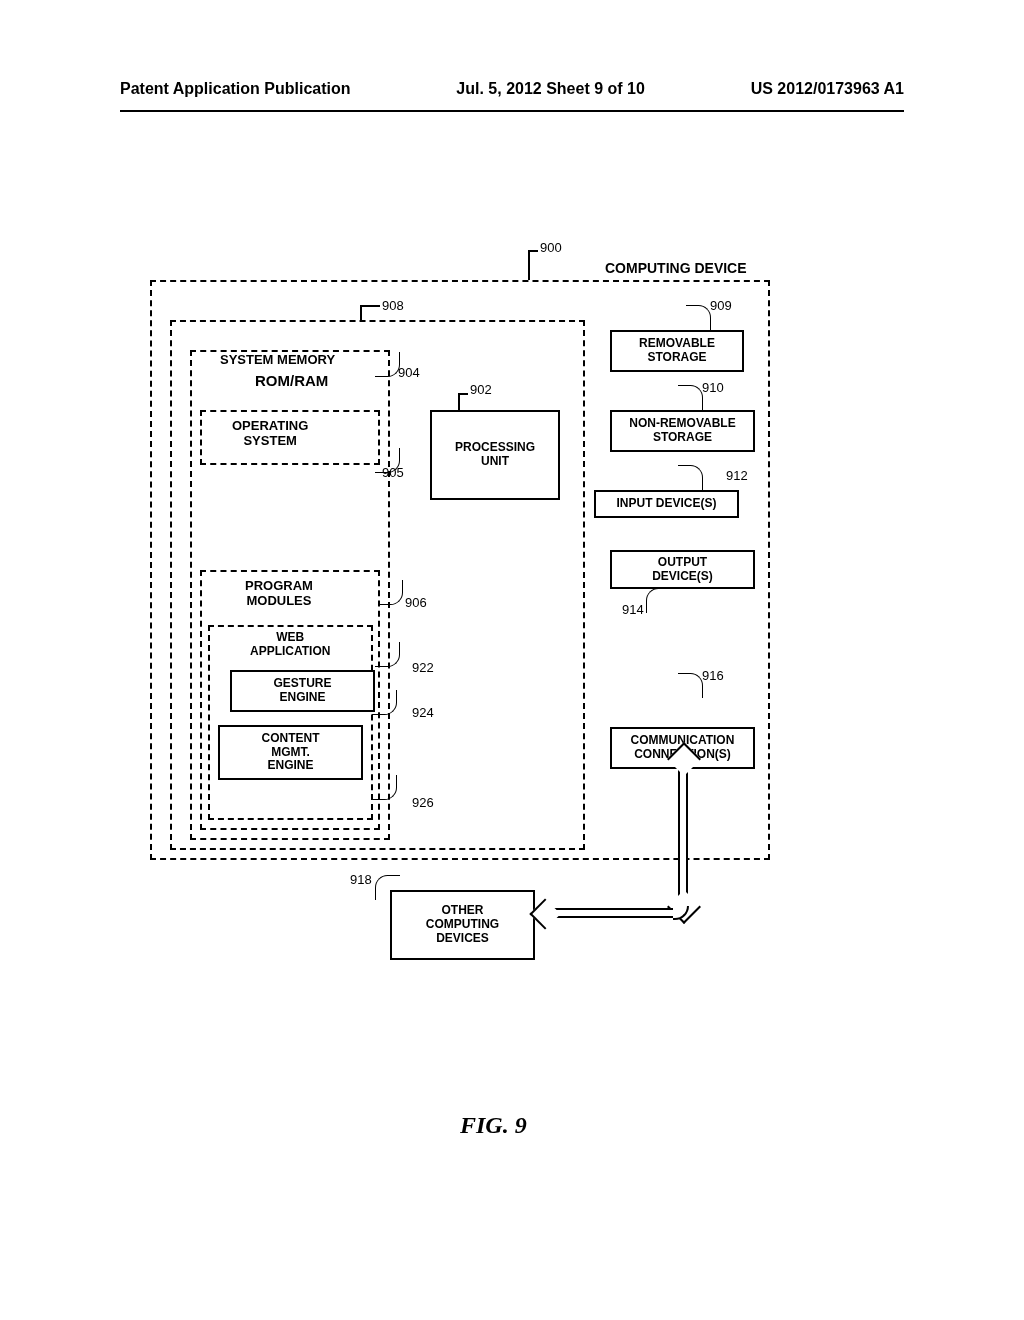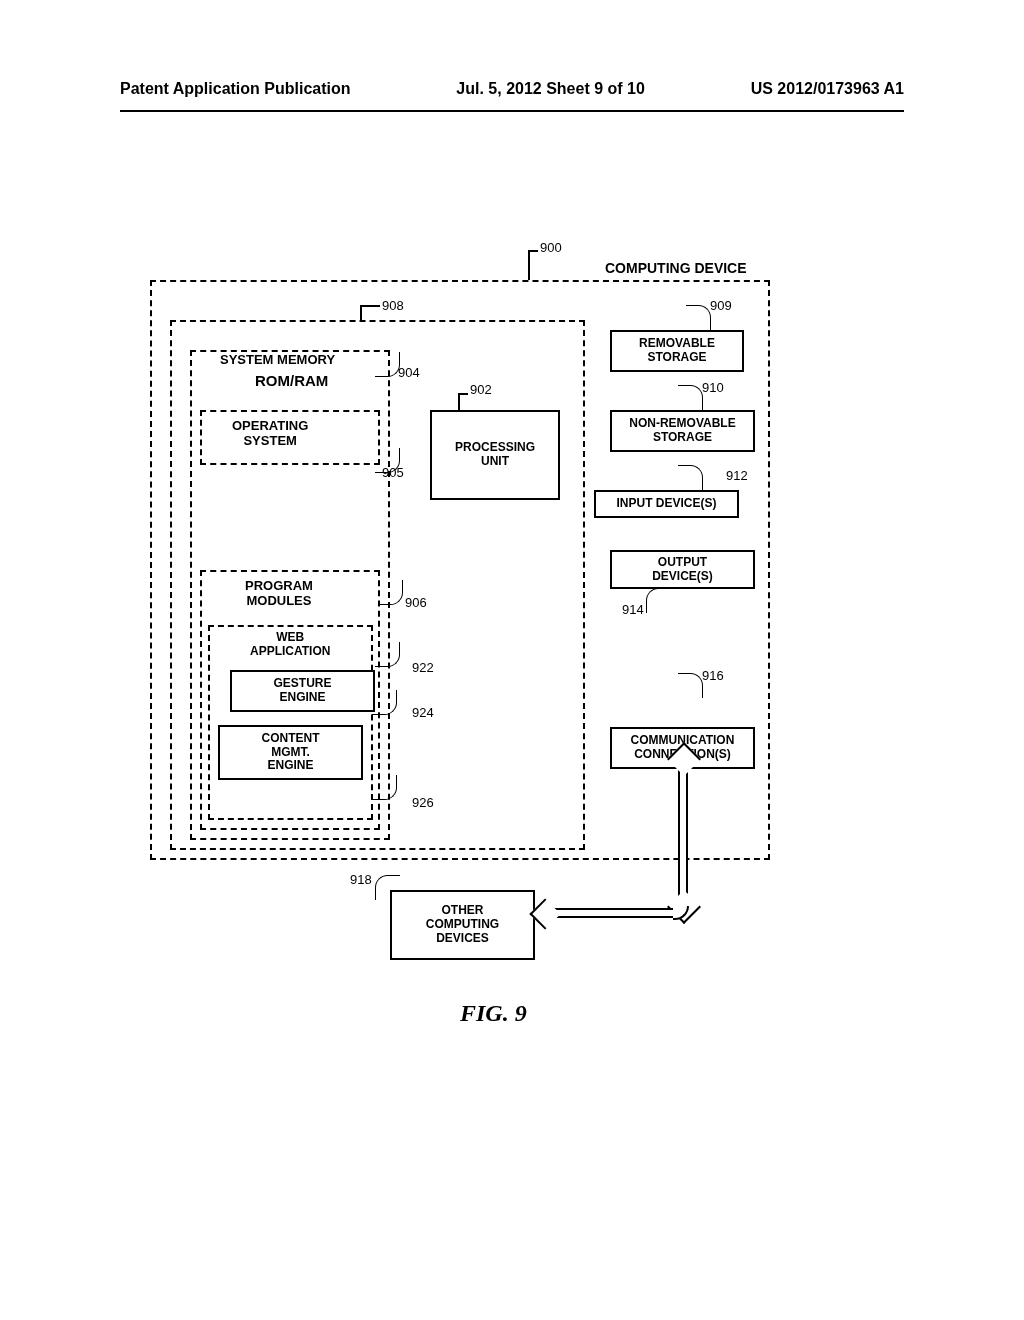--- a/index.html
+++ b/index.html
@@ -193,13 +193,13 @@
   <div class="curve" style="top:625px; left:225px; transform:rotate(-90deg);"></div>
 
   <div class="harrow" style="top:508px; left:528px; height:150px;"></div>
   <div style="position:absolute; top:658px; left:395px; width:130px; height:10px; border-top:2px solid #000; border-bottom:2px solid #000; background:#fff;">
     <div style="position:absolute; left:-11px; top:-7px; width:22px; height:22px; border-left:2px solid #000; border-bottom:2px solid #000; background:#fff; transform:rotate(45deg);"></div>
   </div>
   <div style="position:absolute; top:656px; left:523px; width:16px; height:14px; border-right:2px solid #000; border-bottom:2px solid #000; border-radius:0 0 14px 0; background:#fff;"></div>
 
 </div>
 
-<div class="figcap" style="top:1000px; left:460px;font-style:italic;">FIG. 9</div>
+<div class="figcap" style="top:1112px; left:460px;font-style:italic;">FIG. 9</div>
 
 </body></html>

